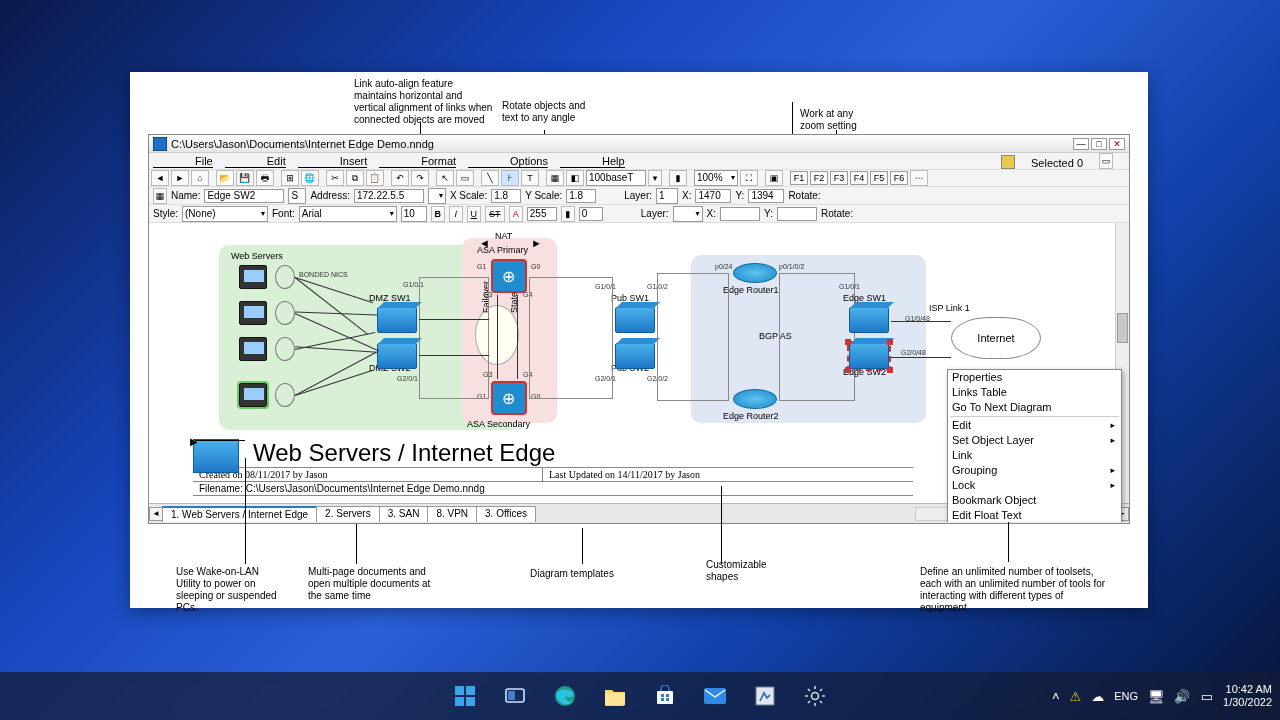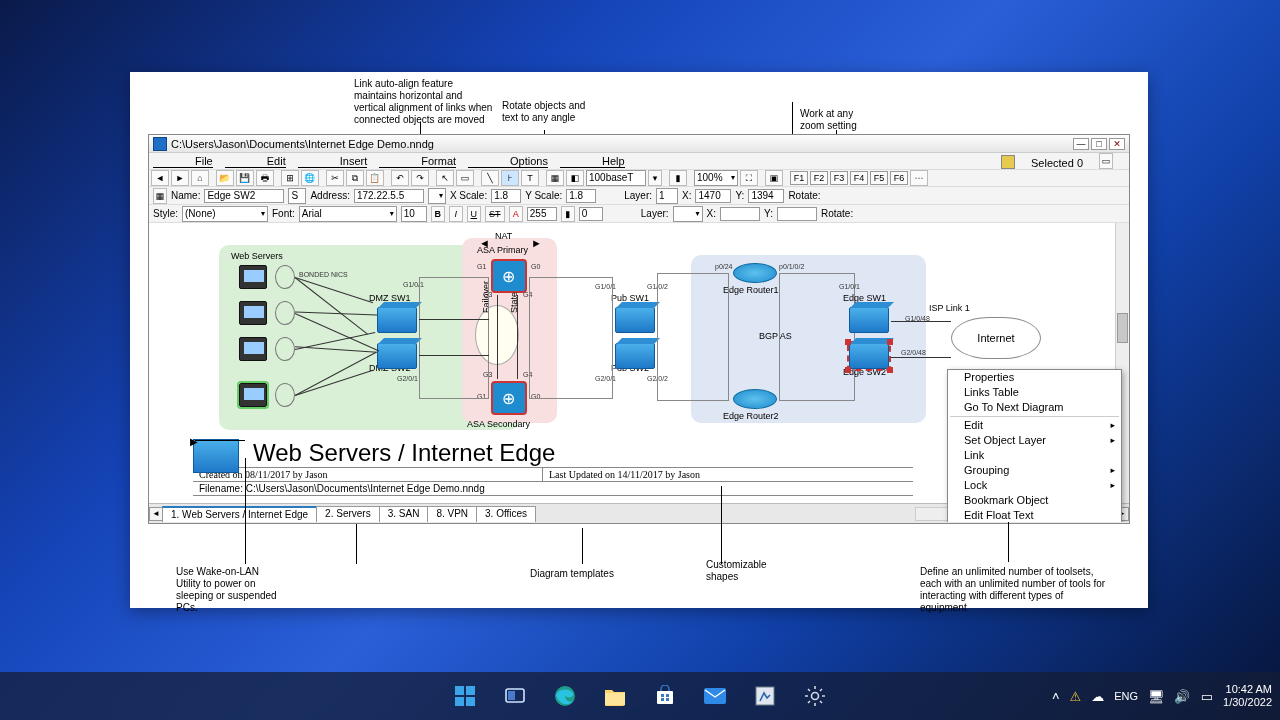--- a/index.html
+++ b/index.html
@@ -76,21 +76,21 @@
 .portlbl{position:absolute;font-size:7px;color:#333;}
 
 .link{position:absolute;border-top:1px solid #333;}
 .vlink{position:absolute;border-left:1px solid #333;}
 
 .ctxmenu{
   position:absolute; left:798px; top:146px; width:175px;
   background:#fff;border:1px solid #888;box-shadow:2px 2px 6px rgba(0,0,0,.3);
   font-size:11px;z-index:50;
 }
-.ctxmenu .mi{height:15px;line-height:15px;padding:0 4px;position:relative;margin-left:12px;}
+.ctxmenu .mi{height:15px;line-height:15px;padding:0 4px;position:relative;}
 .ctxmenu .mi.sub::after{content:"▸";position:absolute;right:6px;font-size:9px;}
 .ctxmenu hr{border:none;border-top:1px solid #ccc;margin:1px 2px;}
 
 .titleblock{position:absolute;left:44px;bottom:26px;width:720px;}
 .tb-logo{position:absolute;left:0;top:0;width:46px;height:34px;background:linear-gradient(#4ab0ea,#1f78c8);border:1px solid #0d5a9e;}
 .tb-title{font-size:24px;font-family:"Segoe UI Light",Arial;margin-left:60px;}
 .tb-row{display:flex;border-top:1px solid #888;font-size:10px;}
 .tb-row div{padding:1px 6px;font-family:Liberation Serif, serif;}
 .tb-row .c1{width:350px;border-right:1px solid #888;}
 .tb-row2{border-top:1px solid #888;border-bottom:1px solid #888;font-size:10px;padding:1px 6px;}
@@ -391,20 +391,21 @@
 
   <div class="lead" style="left:115px;top:386px;height:106px;border-left:1px solid #000;"></div>
   <div style="position:absolute;left:65px;top:368px;border-top:1px solid #000;width:50px;"></div>
   <div style="position:absolute;left:60px;top:364px;font-size:10px;">▶</div>
   <div class="lead" style="left:226px;top:452px;height:40px;"></div>
   <div class="lead" style="left:452px;top:456px;height:36px;"></div>
   <div class="lead" style="left:591px;top:414px;height:78px;"></div>
   <div class="lead" style="left:878px;top:388px;height:102px;"></div>
 
   <div class="callout" style="left:46px;top:494px;width:110px">Use Wake-on-LAN Utility to power on sleeping or suspended PCs.</div>
+  <div class="callout" style="left:178px;top:494px;width:130px">Multi-page documents and open multiple documents at the same time</div>
   <div class="callout" style="left:400px;top:496px;width:110px">Diagram templates</div>
   <div class="callout" style="left:576px;top:487px;width:80px">Customizable shapes</div>
   <div class="callout" style="left:790px;top:494px;width:190px">Define an unlimited number of toolsets, each with an unlimited number of tools for interacting with different types of equipment</div>
 </div>
 
 <div class="taskbar">
   <div class="center">
     <div class="tb-icon">
       <svg width="24" height="24" viewBox="0 0 24 24">
           <rect x="2" y="2" width="9" height="9" fill="#3ca5ea"></rect>

